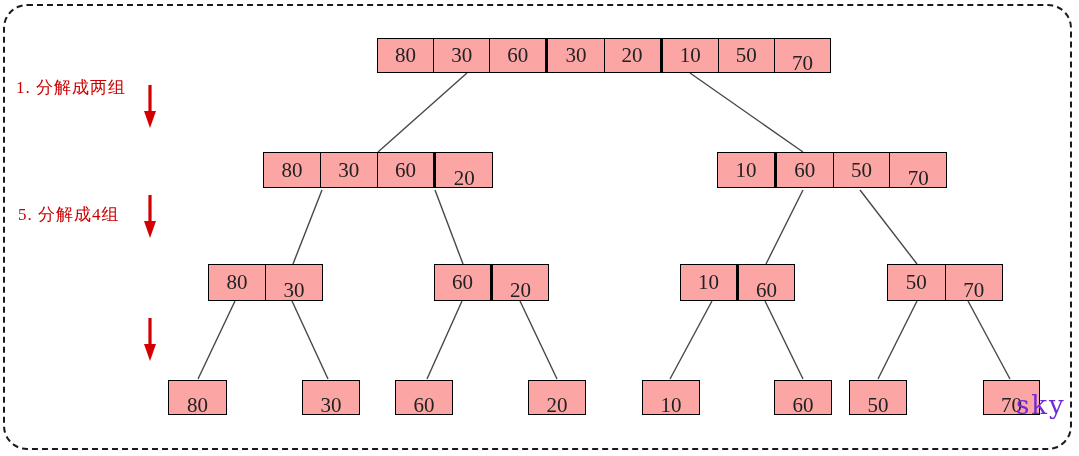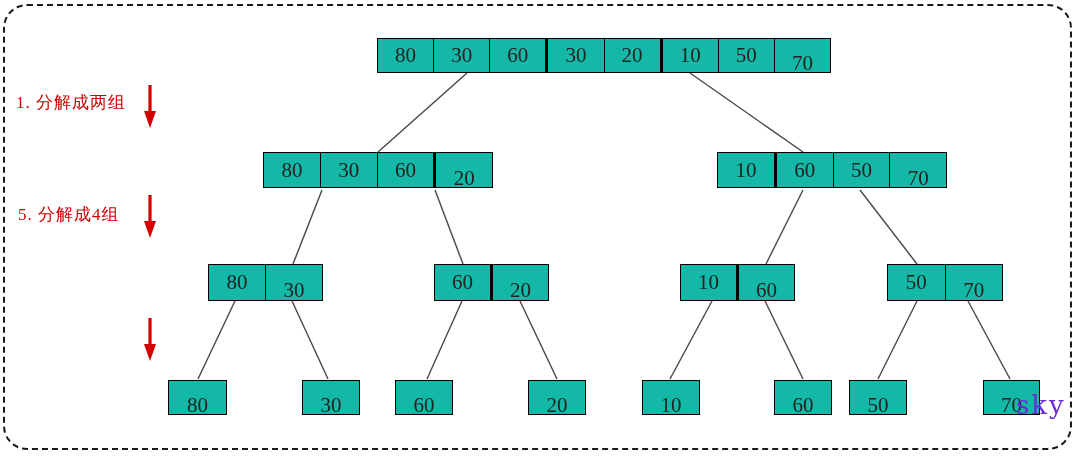--- a/index.html
+++ b/index.html
@@ -6,21 +6,21 @@
   .canvas {
     position:relative; width:1079px; height:456px; background:#ffffff;
     font-family:"Liberation Serif", serif; overflow:hidden;
   }
   .dashed-frame {
     position:absolute; left:3px; top:4px; width:1069px; height:446px;
     border:2px dashed #1a1a1a; border-radius:24px; box-sizing:border-box;
   }
   .connectors { position:absolute; left:0; top:0; width:1079px; height:456px; }
   .row {
-    position:absolute; display:flex; background:#14b8a6;
+    position:absolute; display:flex; background:#fca5a5;
     border:1.5px solid #000; box-sizing:border-box;
   }
   .cell {
     flex:1; display:flex; align-items:center; justify-content:center;
     border-right:1.4px solid #000;
     font-size:21px; color:#222; line-height:1;
   }
   .cell:last-child { border-right:none;margin-top:16px; }
   .cell.thick { border-right:3px solid #000; }
   .step-label {
@@ -52,21 +52,21 @@
       <line x1="292" y1="301" x2="328" y2="379"></line>
       <line x1="462" y1="301" x2="427" y2="379"></line>
       <line x1="520" y1="301" x2="557" y2="379"></line>
       <line x1="712" y1="301" x2="670" y2="379"></line>
       <line x1="765" y1="301" x2="803" y2="379"></line>
       <line x1="917" y1="301" x2="878" y2="379"></line>
       <line x1="968" y1="301" x2="1010" y2="379"></line>
     </g>
   </svg>
 
-  <div class="step-label" style="left:16px; top:91px">1. 分解成两组</div>
+  <div class="step-label" style="left:16px; top:76px">1. 分解成两组</div>
   <svg class="red-arrow" style="left:141px; top:83px" width="18" height="46" viewBox="0 0 18 46">
     <line x1="9" y1="2" x2="9" y2="30" stroke="#d40000" stroke-width="3.2"></line>
     <polygon points="3,28 15,28 9,45" fill="#d40000"></polygon>
   </svg>
 
   <div class="step-label" style="left:18px; top:203px">5. 分解成4组</div>
   <svg class="red-arrow" style="left:141px; top:193px" width="18" height="46" viewBox="0 0 18 46">
     <line x1="9" y1="2" x2="9" y2="30" stroke="#d40000" stroke-width="3.2"></line>
     <polygon points="3,28 15,28 9,45" fill="#d40000"></polygon>
   </svg>

